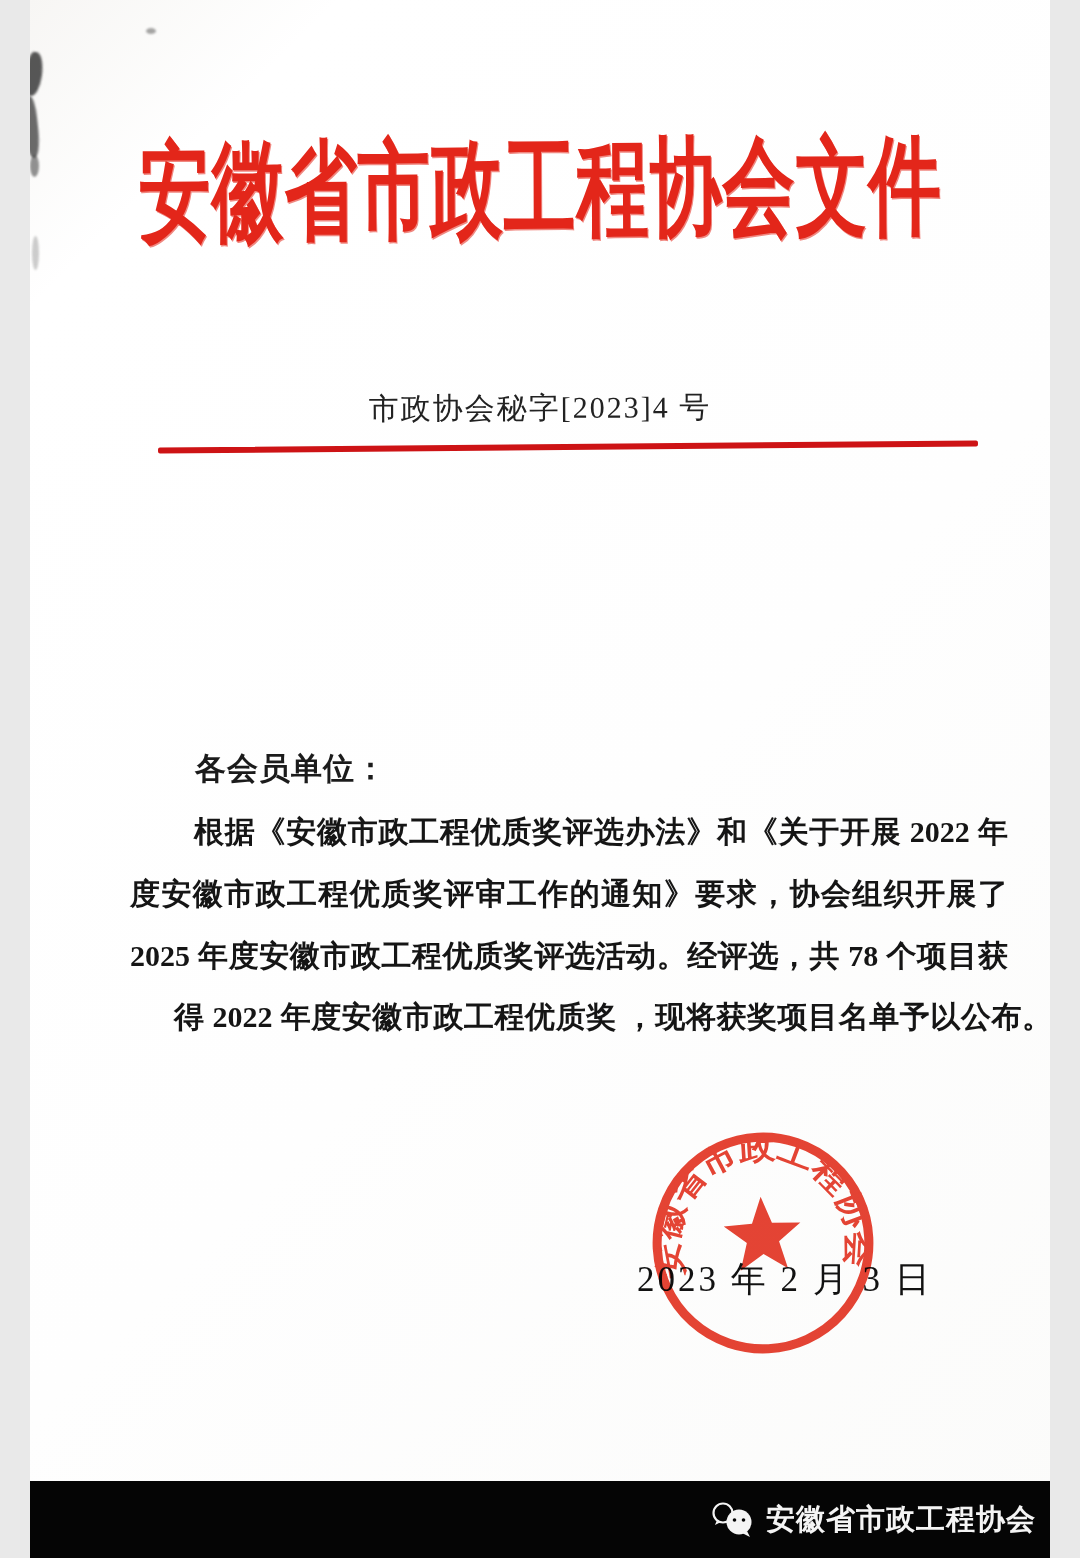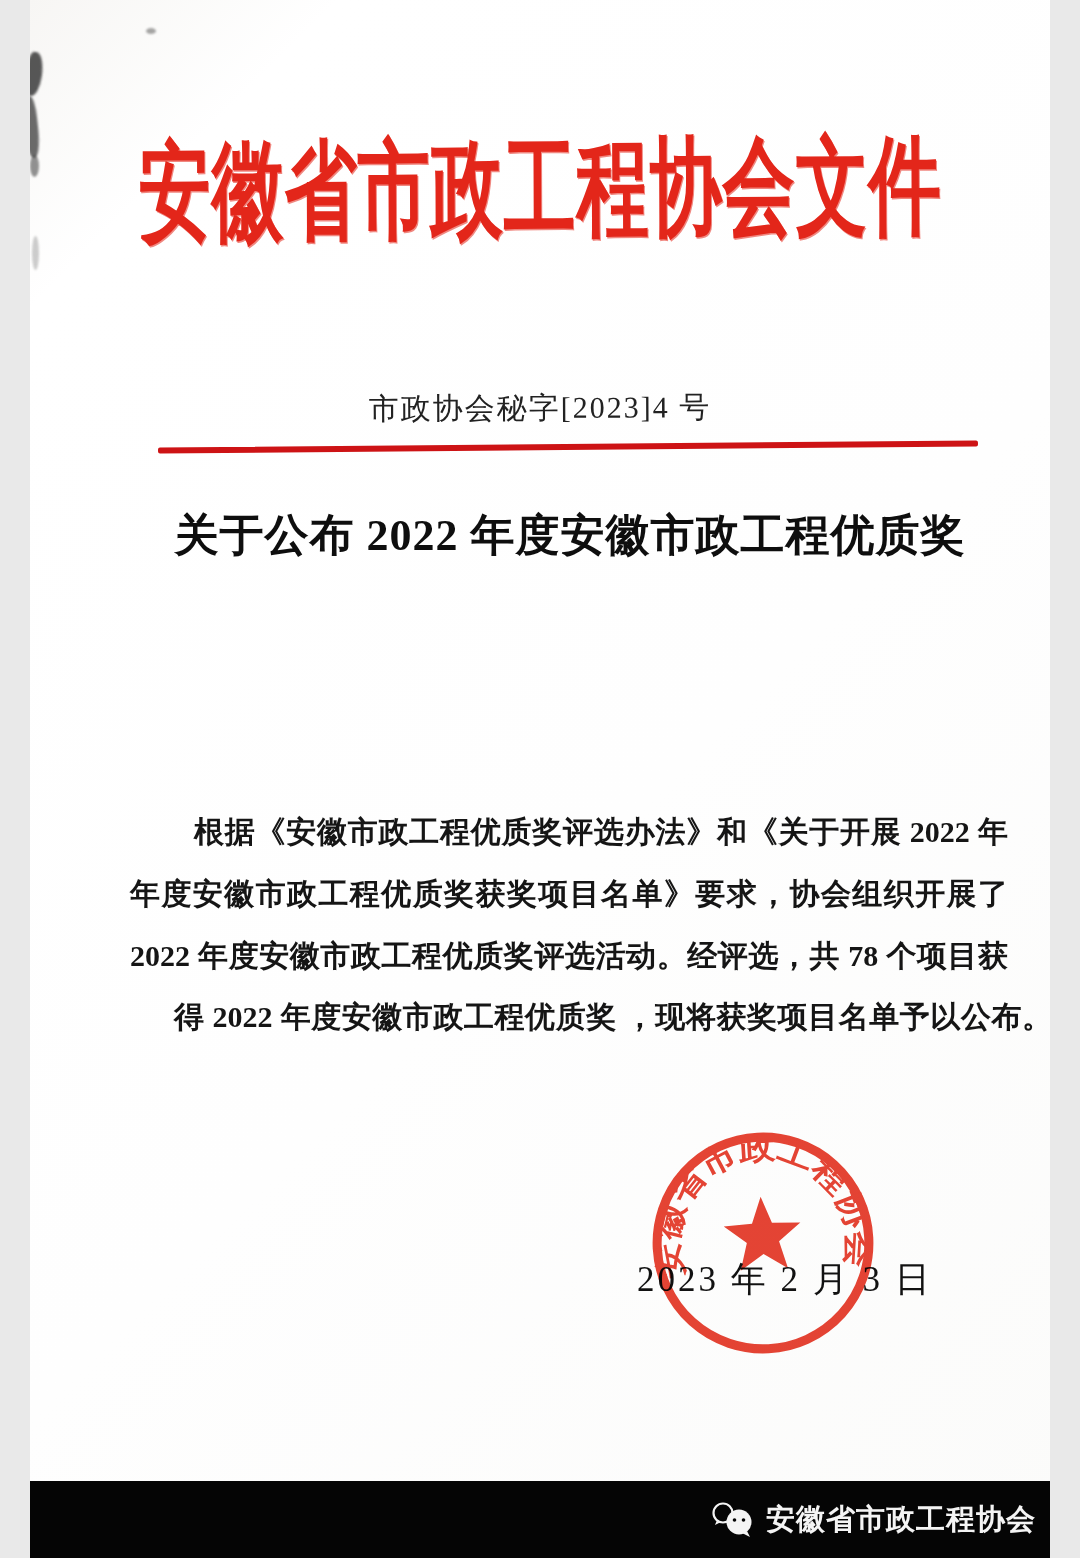--- a/index.html
+++ b/index.html
@@ -111,26 +111,26 @@
   <div class="smudge s3"></div>
   <div class="smudge s4"></div>
   <div class="smudge s5"></div>
 
   <div class="header-title">安徽省市政工程协会文件</div>
 
   <div class="doc-number">市政协会秘字[2023]4 号</div>
 
   <div class="red-line"></div>
 
-  <div class="notice-title l1">关于公布 2022 年度安徽市政工程优质奖</div>
 
+  <div class="salutation">各会员单位：</div>
 
   <div class="body-line b0">根据《安徽市政工程优质奖评选办法》和《关于开展 2022 年</div>
-  <div class="body-line b1">年度安徽市政工程优质奖获奖项目名单》要求，协会组织开展了</div>
-  <div class="body-line b2">2022 年度安徽市政工程优质奖评选活动。经评选，共 78 个项目获</div>
+  <div class="body-line b1">度安徽市政工程优质奖评审工作的通知》要求，协会组织开展了</div>
+  <div class="body-line b2">2025 年度安徽市政工程优质奖评选活动。经评选，共 78 个项目获</div>
   <div class="body-line b3">得 2022 年度安徽市政工程优质奖 ，现将获奖项目名单予以公布。</div>
 
 
   <div class="sign-date">2023 年 2 月 3 日</div>
 
   <svg class="stamp" viewBox="0 0 240 240" xmlns="http://www.w3.org/2000/svg">
     <circle cx="120" cy="120" r="105" fill="none" stroke="#e43422" stroke-width="9"></circle>
     <polygon fill="#e43422" points="120,74 129.9,100.4 158,101.6 136,119.2 143.5,146.4 120,130.8 96.5,146.4 104,119.2 82,101.6 110.1,100.4"></polygon>
     <defs>
       <path id="ringPath" d="M 41 149 A 84 84 0 1 1 199 149" fill="none"></path>

